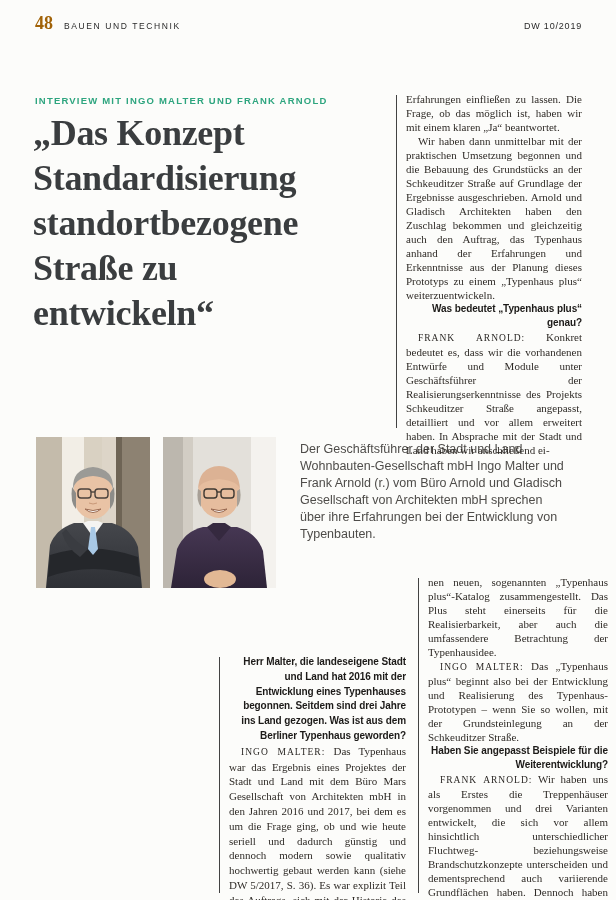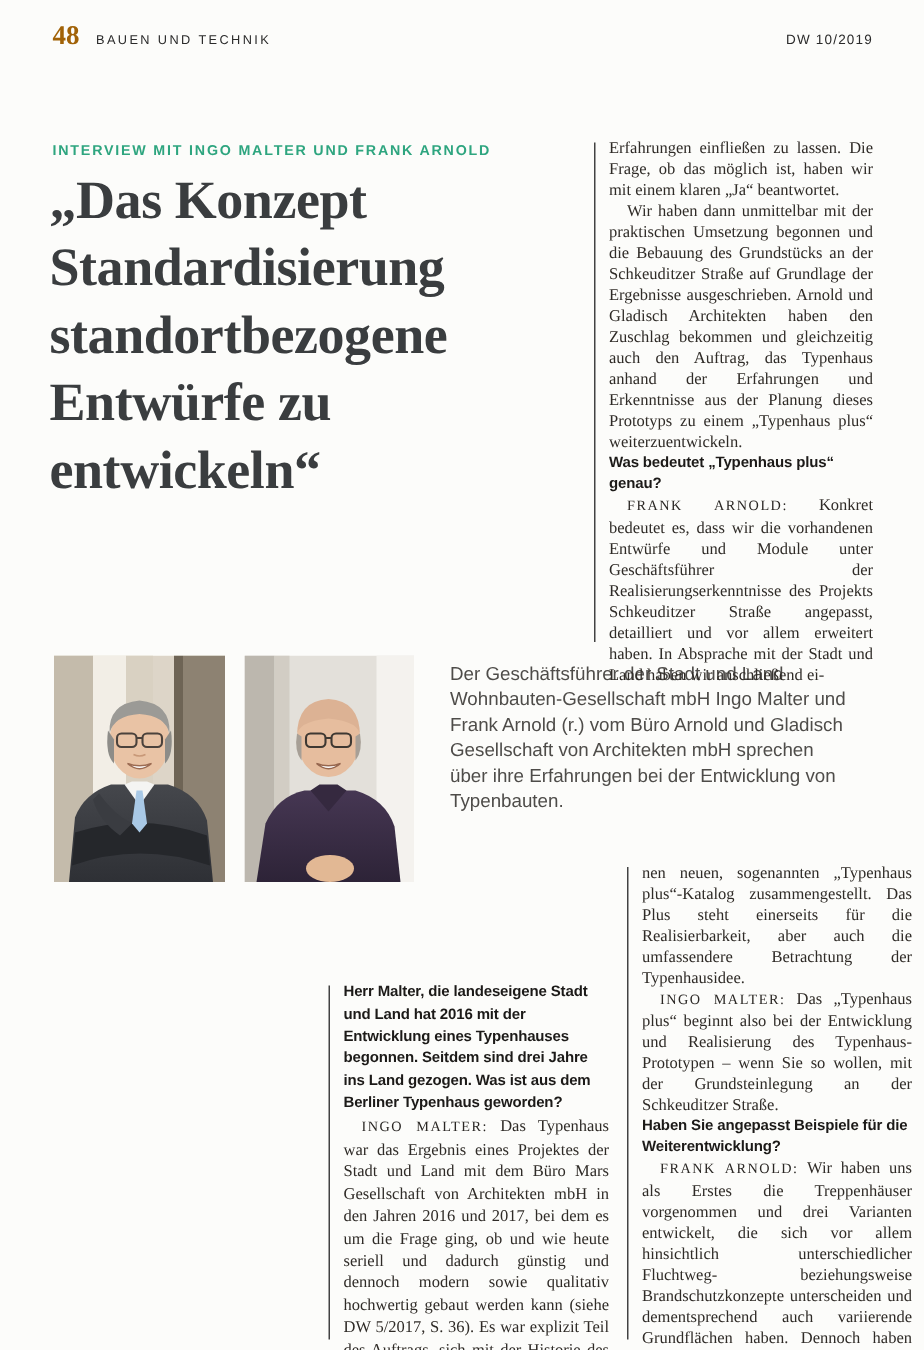--- a/index.html
+++ b/index.html
@@ -32,21 +32,21 @@
   
   .vrule{position:absolute;width:1px;background:#424242;}
   .vrule.a{left:396px;top:95px;height:333px;}
   .vrule.b{left:418px;top:578px;height:315px;}
   .vrule.c{left:219px;top:657px;height:236px;}
   
   .col{position:absolute;text-align:justify;hyphens:auto;-webkit-hyphens:auto;}
   .col p{margin:0;font-size:11px;line-height:14px;}
   .col p.indent{text-indent:12px;}
   .col p.q{font-family:"Liberation Sans",sans-serif;font-weight:700;
-    font-size:10px;line-height:14px;color:#1c1a18;letter-spacing:-.1px;text-align:left;}
+    font-size:10px;line-height:14px;color:#1c1a18;letter-spacing:-.1px;text-align:right;}
   .speaker{letter-spacing:1px;font-size:9.5px;color:#2a2724;}
   .col-right-top{left:406px;top:92px;width:176px;}
   .col-right-bottom{left:428px;top:575px;width:180px;}
   .col-middle{left:229px;top:655px;width:177px;}
   .col-middle p{line-height:14.8px;}
   .col-middle p.q{line-height:14.8px;}
 </style>
 </head>
 <body>
 
@@ -54,21 +54,21 @@
 
   <div class="pagenum">48</div>
   <div class="section-label">BAUEN UND TECHNIK</div>
   <div class="issue-label">DW 10/2019</div>
 
   <div class="kicker">INTERVIEW MIT INGO MALTER UND FRANK ARNOLD</div>
   <div class="headline">
     <div>„Das Konzept</div>
     <div>Standardisierung</div>
     <div>standortbezogene</div>
-    <div>Entwürfe zu</div>
+    <div>Straße zu</div>
     <div>entwickeln“</div>
   </div>
 
   <div class="photo left">
     <svg viewBox="0 0 114 151" preserveAspectRatio="none">
       <defs>
         <linearGradient id="bg1" x1="0" y1="0" x2="1" y2="0">
           <stop offset="0" stop-color="#cfc8bc"></stop>
             <stop offset=".28" stop-color="#f0ece4"></stop>
           <stop offset=".5" stop-color="#d8d0c2"></stop>

